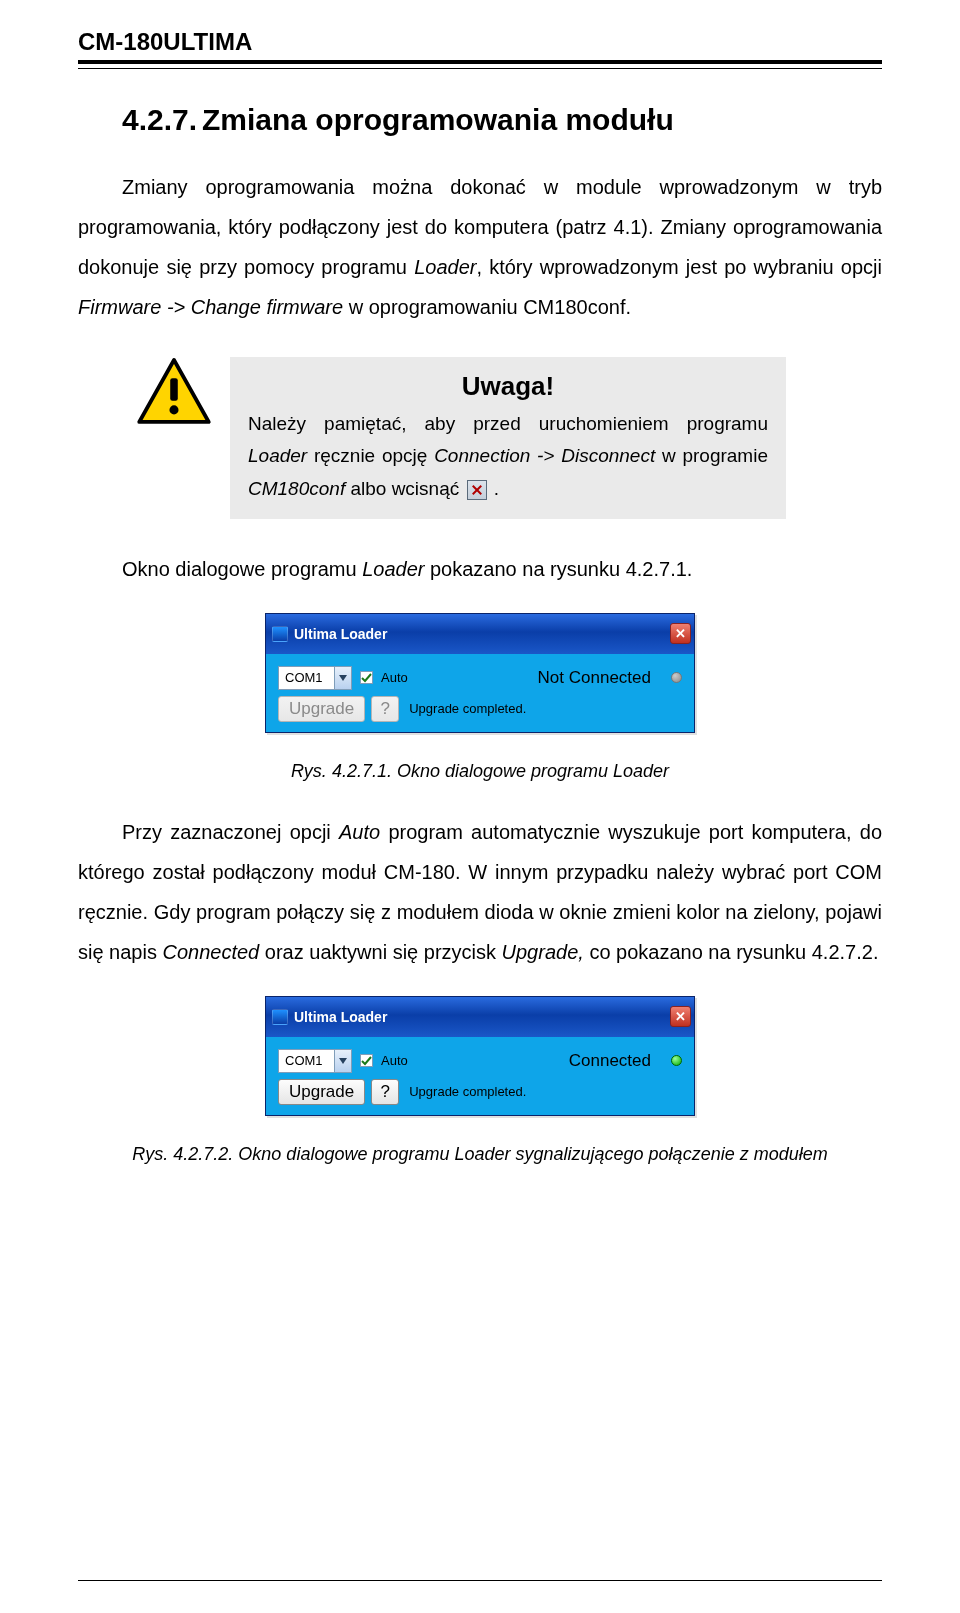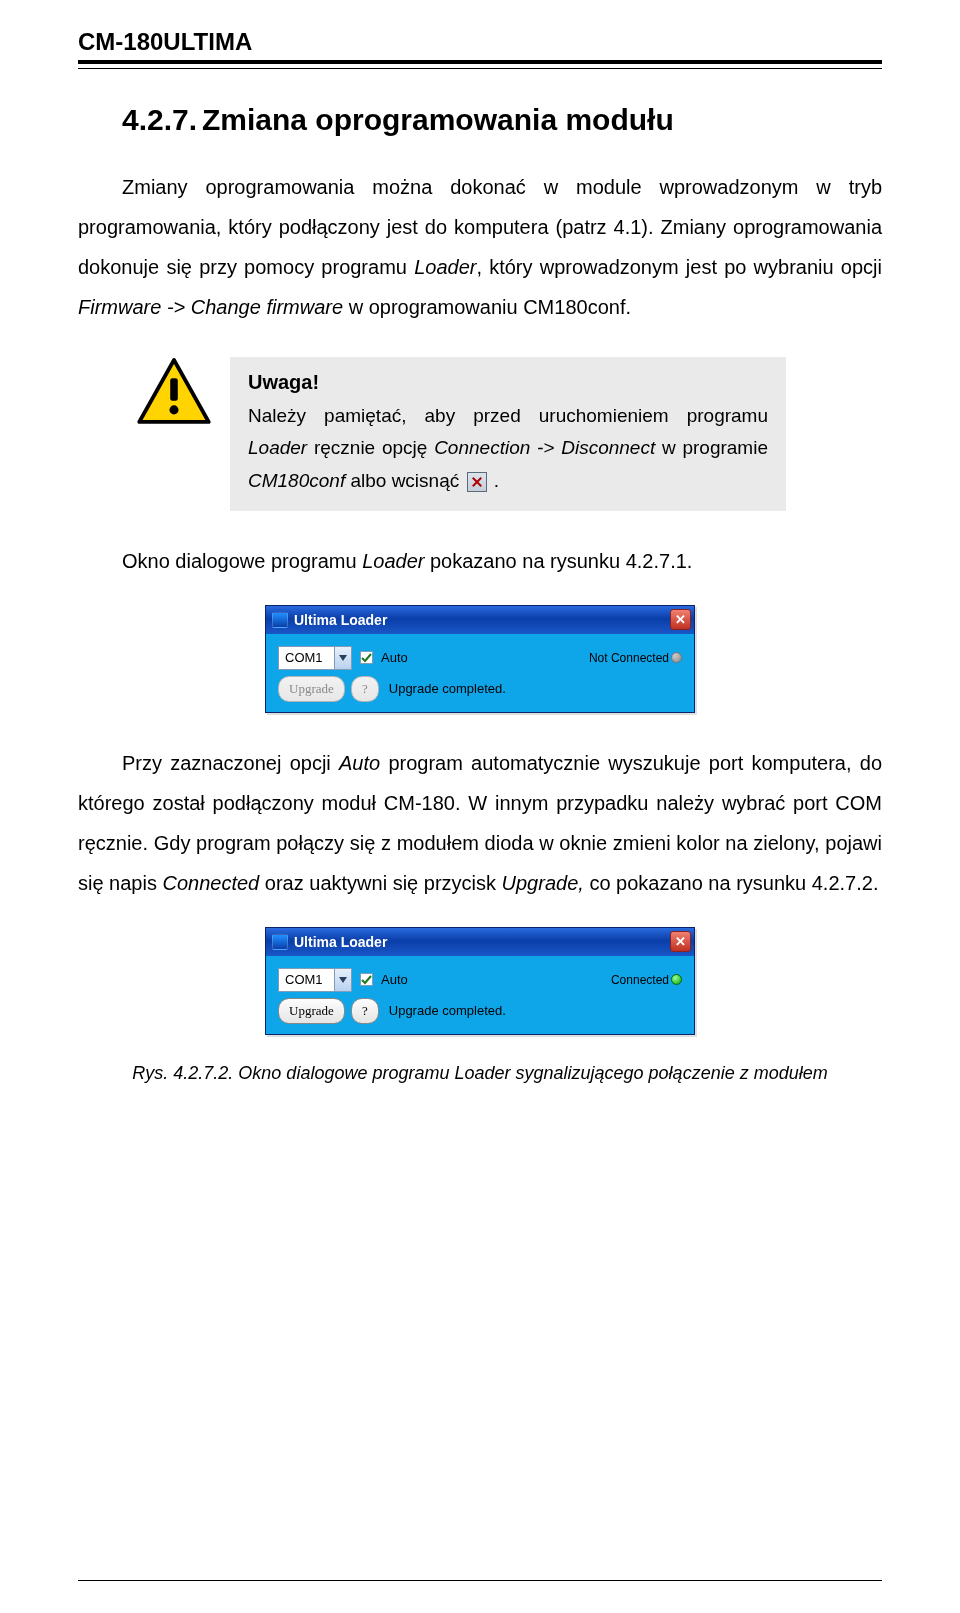--- a/index.html
+++ b/index.html
@@ -7,51 +7,51 @@
   .page { width: 960px; min-height: 1613px; padding: 28px 78px 20px 78px; position: relative; }
   .header-row { display: flex; align-items: baseline; font-weight: bold; font-size: 24px; }
   .header-rule { margin-top: 4px; border: 0; border-top: 4px solid #000; border-bottom: 1.5px solid #000; height: 9px; }
   .section-heading { font-size: 30px; font-weight: bold; margin-top: 34px; margin-left: 44px; }
   .sec-num { display: inline-block; width: 80px; }
   .body-text { font-size: 20px; margin-top: 30px; line-height: 2.0; text-align: justify; text-indent: 44px; }
   .italic { font-style: italic; }
 
   .note-box { display: flex; align-items: flex-start; gap: 18px; margin: 30px 0 28px 58px; width: 650px; }
   .note-content { background: #eaeaea; padding: 14px 18px 14px 18px; flex: 1; }
-  .note-title { font-weight: bold; font-size: 20px; margin-bottom: 6px; }
+  .note-title { font-weight: bold; font-size: 26px; margin-bottom: 6px; text-align: center; }
   .note-text { font-size: 19px; line-height: 1.7; text-align: justify; }
   .warn-icon svg { width: 76px; height: 68px; }
 
   .disconnect-icon { display:inline-block; vertical-align: middle; width:20px; height:20px; border:1px solid #5a6a7a; background:linear-gradient(#dce3eb,#c5cfda); position:relative; margin:0 2px; }
   .disconnect-icon::before, .disconnect-icon::after { content:""; position:absolute; left:3px; right:3px; top:50%; height:2px; background:#b00000; }
   .disconnect-icon::before { transform: translateY(-50%) rotate(45deg); }
   .disconnect-icon::after  { transform: translateY(-50%) rotate(-45deg); }
 
   .dialog-wrap { display:flex; justify-content:center; margin-top: 24px; }
   .dialog { width: 430px; border: 1px solid #0a246a; font-family: Tahoma, Arial, sans-serif; font-size: 13px; box-shadow: 2px 2px 0 rgba(0,0,0,.12); }
-  .titlebar { height: 28px; background: linear-gradient(#2a6bdf, #0a3ea8 45%, #1a57c8); display:flex; align-items:center; padding: 0 3px 0 6px; color:#fff; }
+  .titlebar { height: 40px; background: linear-gradient(#2a6bdf, #0a3ea8 45%, #1a57c8); display:flex; align-items:center; padding: 0 3px 0 6px; color:#fff; }
   .tb-icon { width:16px; height:16px; background: linear-gradient(#1e90ff,#0a3ea8); border:1px solid #fff3; border-radius:2px; margin-right:6px; display:inline-block; }
   .tb-title { font-weight:bold; flex:1; font-size:14px; }
   .tb-close { width:21px; height:21px; background: linear-gradient(#f08070,#c03020); border:1px solid #822; border-radius:3px; color:#fff; display:flex; align-items:center; justify-content:center; font-weight:bold; font-size:13px; line-height:1; cursor:pointer; }
   .dlg-body { background:#0ea5e9; padding: 12px 12px 10px 12px; }
   .row1 { display:flex; align-items:center; gap:8px; margin-bottom:6px; }
   .combo { display:flex; align-items:center; width:74px; height:24px; background:#fff; border:1px solid #7f9db9; }
   .combo-text { padding: 0 6px; flex:1; font-size:13px; }
   .combo-btn { width:17px; height:100%; background:linear-gradient(#e7f0fb,#b9d1ef); border-left:1px solid #7f9db9; display:flex; align-items:center; justify-content:center; }
   .combo-btn svg { width:8px; height:6px; }
   .chk { width:13px; height:13px; border:1px solid #7f9db9; background:#fff; display:inline-flex; align-items:center; justify-content:center; }
   .chk svg { width:11px; height:11px; }
   .lbl { font-size:13px; }
   .row1 .spacer { flex:1; }
-  .status { display:flex; align-items:center; gap:2px; font-size:12px; }
+  .status { display:flex; align-items:center; gap:20px; font-size:17px; }
   .led { width:11px; height:11px; border-radius:50%; border:1px solid #777; }
   .led.off { background: radial-gradient(circle at 35% 30%, #ccc, #888); }
   .led.on  { background: radial-gradient(circle at 35% 30%, #9f9, #0a0); border-color:#060; }
   .row2 { display:flex; align-items:center; gap:6px; }
-  .btn { height:26px; border:1px solid #888; background:linear-gradient(#fdfdfd,#e5e5e5); border-radius:11px; padding: 0 10px; display:flex; align-items:center; justify-content:center; font-size:13px;font-family:Liberation Serif, serif; }
+  .btn { height:26px; border:1px solid #888; background:linear-gradient(#fdfdfd,#e5e5e5); border-radius:3px; padding: 0 10px; display:flex; align-items:center; justify-content:center; font-size:17px; }
   .btn.disabled { color:#8a8a8a; background:linear-gradient(#f2f2f2,#e7e7e7); border-color:#b5b5b5; }
   .btn.q { width:28px; padding:0; }
   .stat-text { font-size:13px; margin-left:4px; }
 
   .caption { text-align:center; font-size:18px; margin-top: 28px; }
   .footer { position:absolute; left:78px; right:78px; bottom:26px; }
   .footer-rule { border:0; border-top:1.5px solid #000; margin-bottom:6px; }
   .footer-row { display:flex; justify-content:space-between; font-size:19px; }
 </style>
 </head>
@@ -123,20 +123,21 @@
         </div>
         <div class="row2">
           <span class="btn disabled">Upgrade</span>
           <span class="btn disabled q">?</span>
           <span class="stat-text">Upgrade completed.</span>
         </div>
       </div>
     </div>
   </div>
 
+  <p class="caption italic">Rys. 4.2.7.1. Okno dialogowe programu Loader</p>
 
   <p class="body-text">
     <span>Przy zaznaczonej opcji </span><span class="italic">Auto</span><span> program automatycznie wyszukuje port komputera, do którego został podłączony moduł CM-180. W innym przypadku należy wybrać port COM ręcznie. Gdy program połączy się z modułem dioda w oknie zmieni kolor na zielony, pojawi się napis </span><span class="italic">Connected</span><span> oraz uaktywni się przycisk </span><span class="italic">Upgrade,</span><span> co pokazano na rysunku 4.2.7.2.</span>
   </p>
 
   <div class="dialog-wrap">
     <div class="dialog">
       <div class="titlebar">
         <span class="tb-icon"></span>
         <span class="tb-title">Ultima Loader</span>

